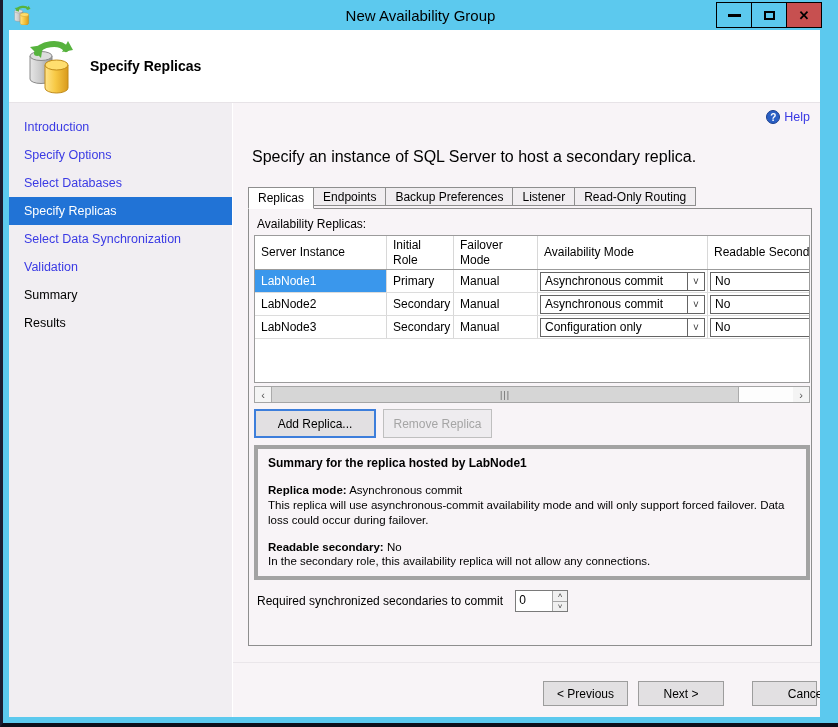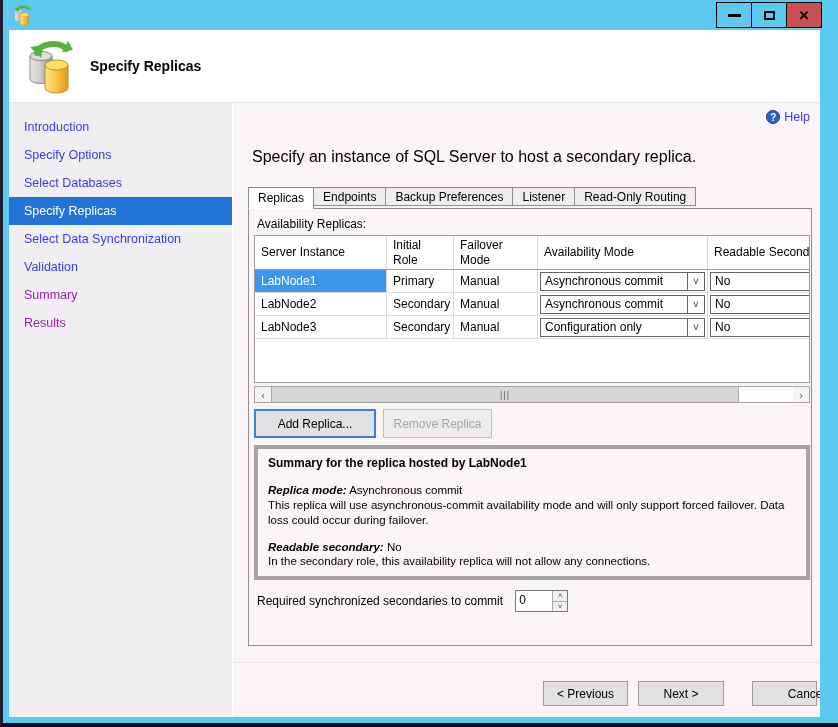--- a/index.html
+++ b/index.html
@@ -20,21 +20,21 @@
   .dialog{position:absolute;left:6px;right:18px;top:30px;bottom:6px;background:#fff;overflow:hidden;}
   .header{height:73px;background:#fff;display:flex;align-items:center;border-bottom:1px solid #E7E3E7;}
   .header-icon{margin-left:15px;width:52px;height:56px;}
   .header-title{margin-left:14px;font-size:14px;font-weight:bold;color:#000;}
   .body{position:absolute;top:73px;left:0;right:0;bottom:0;display:flex;}
   
   .sidebar{width:224px;background:#F1EEF2;border-right:1px solid #fff;padding-top:10px;flex:none;}
   .nav-item{height:28px;line-height:28px;padding-left:15px;font-size:12.5px;color:#3A3AE4;
             white-space:nowrap;cursor:pointer;}
   .nav-item.active{background:#2173D6;color:#fff;}
-  .nav-item.disabled{color:#a21caf;cursor:default;}
+  .nav-item.disabled{color:#000000;cursor:default;}
   
   .main{flex:1;background:#F8F4F7;position:relative;font-size:12px;color:#000;}
   .help{position:absolute;top:7px;right:10px;display:flex;align-items:center;gap:4px;cursor:pointer;}
   .help-icon{width:14px;height:14px;border-radius:50%;background:#2A5FC4;color:#fff;font-size:10px;
              font-weight:bold;display:flex;align-items:center;justify-content:center;
              border:1px solid #1a3f8f;}
   .help-label{color:#3A3AE4;font-size:12.5px;}
   .instruction{position:absolute;left:19px;top:45px;font-weight:normal;font-size:16px;}
   
   .tabstrip{position:absolute;left:15px;top:84px;display:flex;align-items:flex-start;height:22px;z-index:2;}
@@ -77,21 +77,21 @@
   .btn{background:#E2E0E2;border:1px solid #9D9D9D;font-size:12px;color:#000;
        display:flex;align-items:center;justify-content:center;cursor:pointer;}
   .btn-add{position:absolute;left:5px;top:200px;width:122px;height:29px;
            border:1px solid #3D7EDB;box-shadow:inset 0 0 0 1px #3D7EDB;}
   .btn-remove{position:absolute;left:134px;top:200px;width:109px;height:29px;
               color:#A5A5A5;background:#EEECEF;border-color:#BFBFBF;cursor:default;}
   
   .summary{position:absolute;left:5px;top:236px;width:556px;height:135px;border:4px solid #a3a3a3;
            padding:7px 10px;font-size:11.5px;line-height:1.28;}
   .sum-title{font-weight:bold;font-size:12px;margin-bottom:12px;}
-  .sum-label{font-weight:bold;font-style:italic;}
+  .sum-label{font-weight:bold;}
   .sum-block{margin-bottom:12px;max-width:535px;}
   
   .required-row{position:absolute;left:8px;top:381px;display:flex;align-items:center;}
   .req-label{font-size:12px;}
   .spin{width:53px;height:22px;border:1px solid #7A7A7A;background:#fff;display:flex;margin-left:12px;}
   .spin-val{flex:1;font-size:12px;padding:2px 3px;}
   .spin-btns{width:15px;border-left:1px solid #A5A5A5;display:flex;flex-direction:column;background:#F0F0F0;}
   .spin-b{flex:1;display:flex;align-items:center;justify-content:center;font-size:8px;color:#444;
           cursor:pointer;}
   .spin-b.up{border-bottom:1px solid #A5A5A5;}
@@ -131,20 +131,21 @@
     </g>
   </defs>
 </svg>
 
 <div class="window">
 
   <div class="titlebar">
     <svg class="titlebar-icon" viewBox="0 0 52 54">
         <use href="#dbSyncIcon"></use>
       </svg>
+    <div class="titlebar-title">New Availability Group</div>
     <div class="window-controls">
       <div class="win-btn">
           <span class="bar"></span>
         </div>
       <div class="win-btn">
           <span class="box"></span>
         </div>
       <div class="win-btn close">
           <span>✕</span>
         </div>

